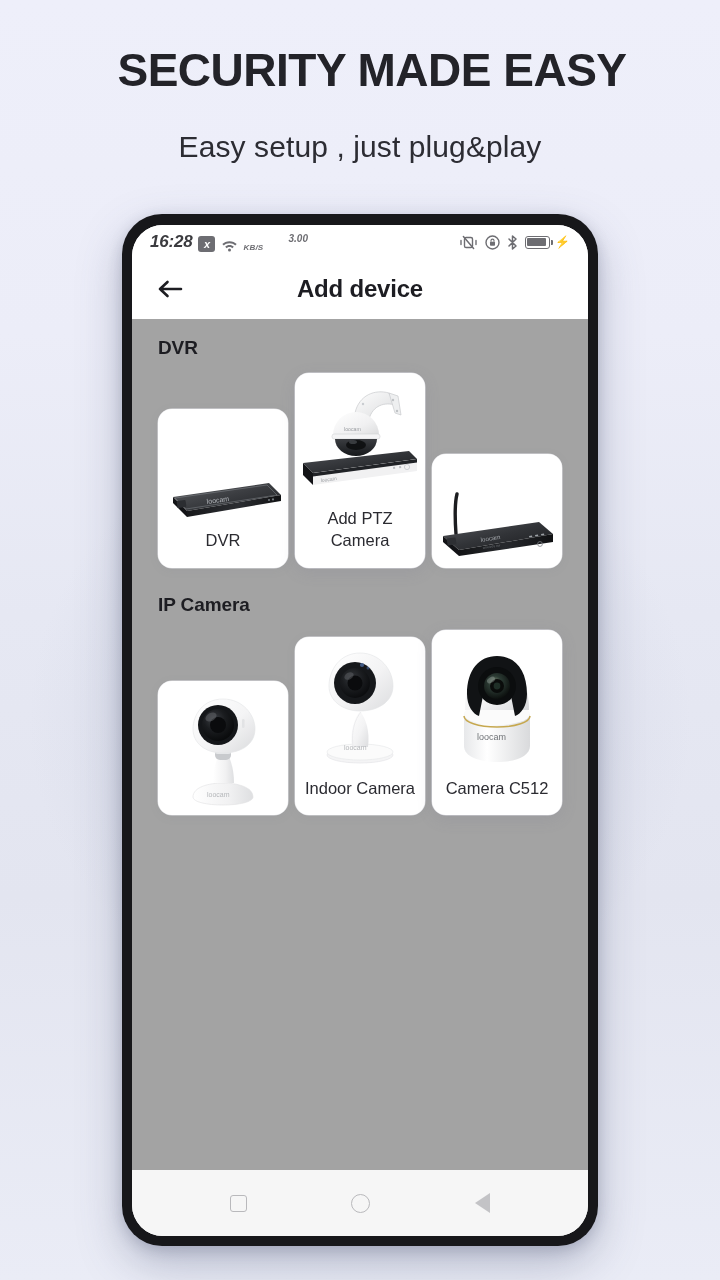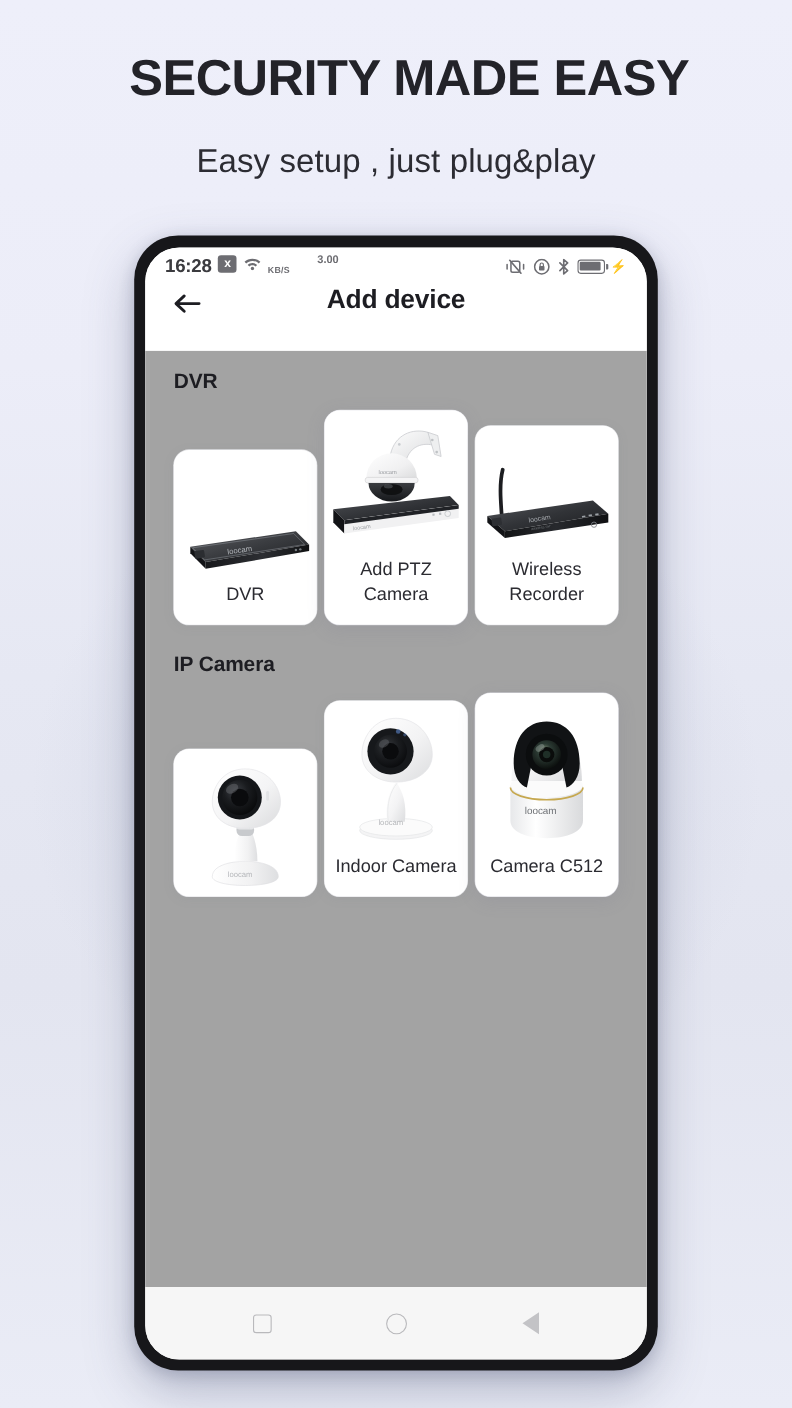--- a/index.html
+++ b/index.html
@@ -74,21 +74,21 @@
   
   .statusbar {
     height: 34px;
     flex: 0 0 34px;
     display: flex;
     align-items: center;
     justify-content: space-between;
     padding: 0 18px 0 18px;
     background: #ffffff;
   }
-  .sb-left { display: flex; align-items: flex-start; gap: 6px; }
+  .sb-left { display: flex; align-items: flex-end; gap: 6px; font-style: italic; }
   .sb-clock { font-size: 17px; font-weight: 600; color: #3b3b3f; letter-spacing: -0.2px; }
   .sb-xbadge {
     width: 17px; height: 16px; border-radius: 3px;
     background: #6d6d72; color: #fff;
     font-size: 11px; font-weight: 700;
     display: flex; align-items: center; justify-content: center;
     line-height: 1;
   }
   .sb-wifi { display: block; }
   .sb-speed {
@@ -107,20 +107,21 @@
     content: ""; position: absolute; right: -4px; top: 3.5px;
     width: 2.4px; height: 5px; background: #6d6d72; border-radius: 0 1px 1px 0;
   }
   .bat i { display:block; width: 19px; height: 8px; background: #6d6d72; margin-left: 1.4px; border-radius:1px; }
   .bolt { font-size: 12px; color: #6d6d72; margin-left: -2px; font-weight: 700; }
 
   
   .app-header {
     flex: 0 0 60px;
     display: flex;
+    align-items: center;
     background: #ffffff;
     padding: 0 22px;
     position: relative;
   }
   .back-btn {
     width: 34px; height: 34px;
     display: flex; align-items: center; justify-content: center;
     cursor: pointer;
   }
   .app-title {
@@ -372,21 +373,20 @@
               <polygon points="24,70 118,54 118,62 24,76" fill="url(#wrFace)"></polygon>
               <rect x="12" y="58" width="9" height="7" rx="1" fill="#2d2f33" transform="rotate(-9 16 61)"></rect>
               <text x="46" y="62" font-family="'Liberation Sans',sans-serif" font-size="6.2" fill="#b9bdc2" transform="rotate(-9 46 62)" opacity="0.85">loocam</text>
               <text x="48" y="69" font-family="'Liberation Sans',sans-serif" font-size="3.4" fill="#6f7377" transform="rotate(-9 48 69)">wireless nvr</text>
               <rect x="94" y="56" width="3" height="1.6" fill="#9ba0a5" transform="rotate(-9 94 56)"></rect>
               <rect x="100" y="55" width="3" height="1.6" fill="#9ba0a5" transform="rotate(-9 100 55)"></rect>
               <rect x="106" y="54" width="3" height="1.6" fill="#9ba0a5" transform="rotate(-9 106 54)"></rect>
               <circle cx="105" cy="64" r="2.4" fill="none" stroke="#7e8287" stroke-width="0.8"></circle>
             </svg>
           </div>
-          <div class="card-label">Wireless Recorder</div>
         </div>
 
       </div>
 
       <div class="section-title second">IP Camera</div>
       <div class="grid">
 
         <div class="card">
           <div class="thumb" style="height:134px">
             <svg width="120" height="128" viewBox="0 0 120 128">

